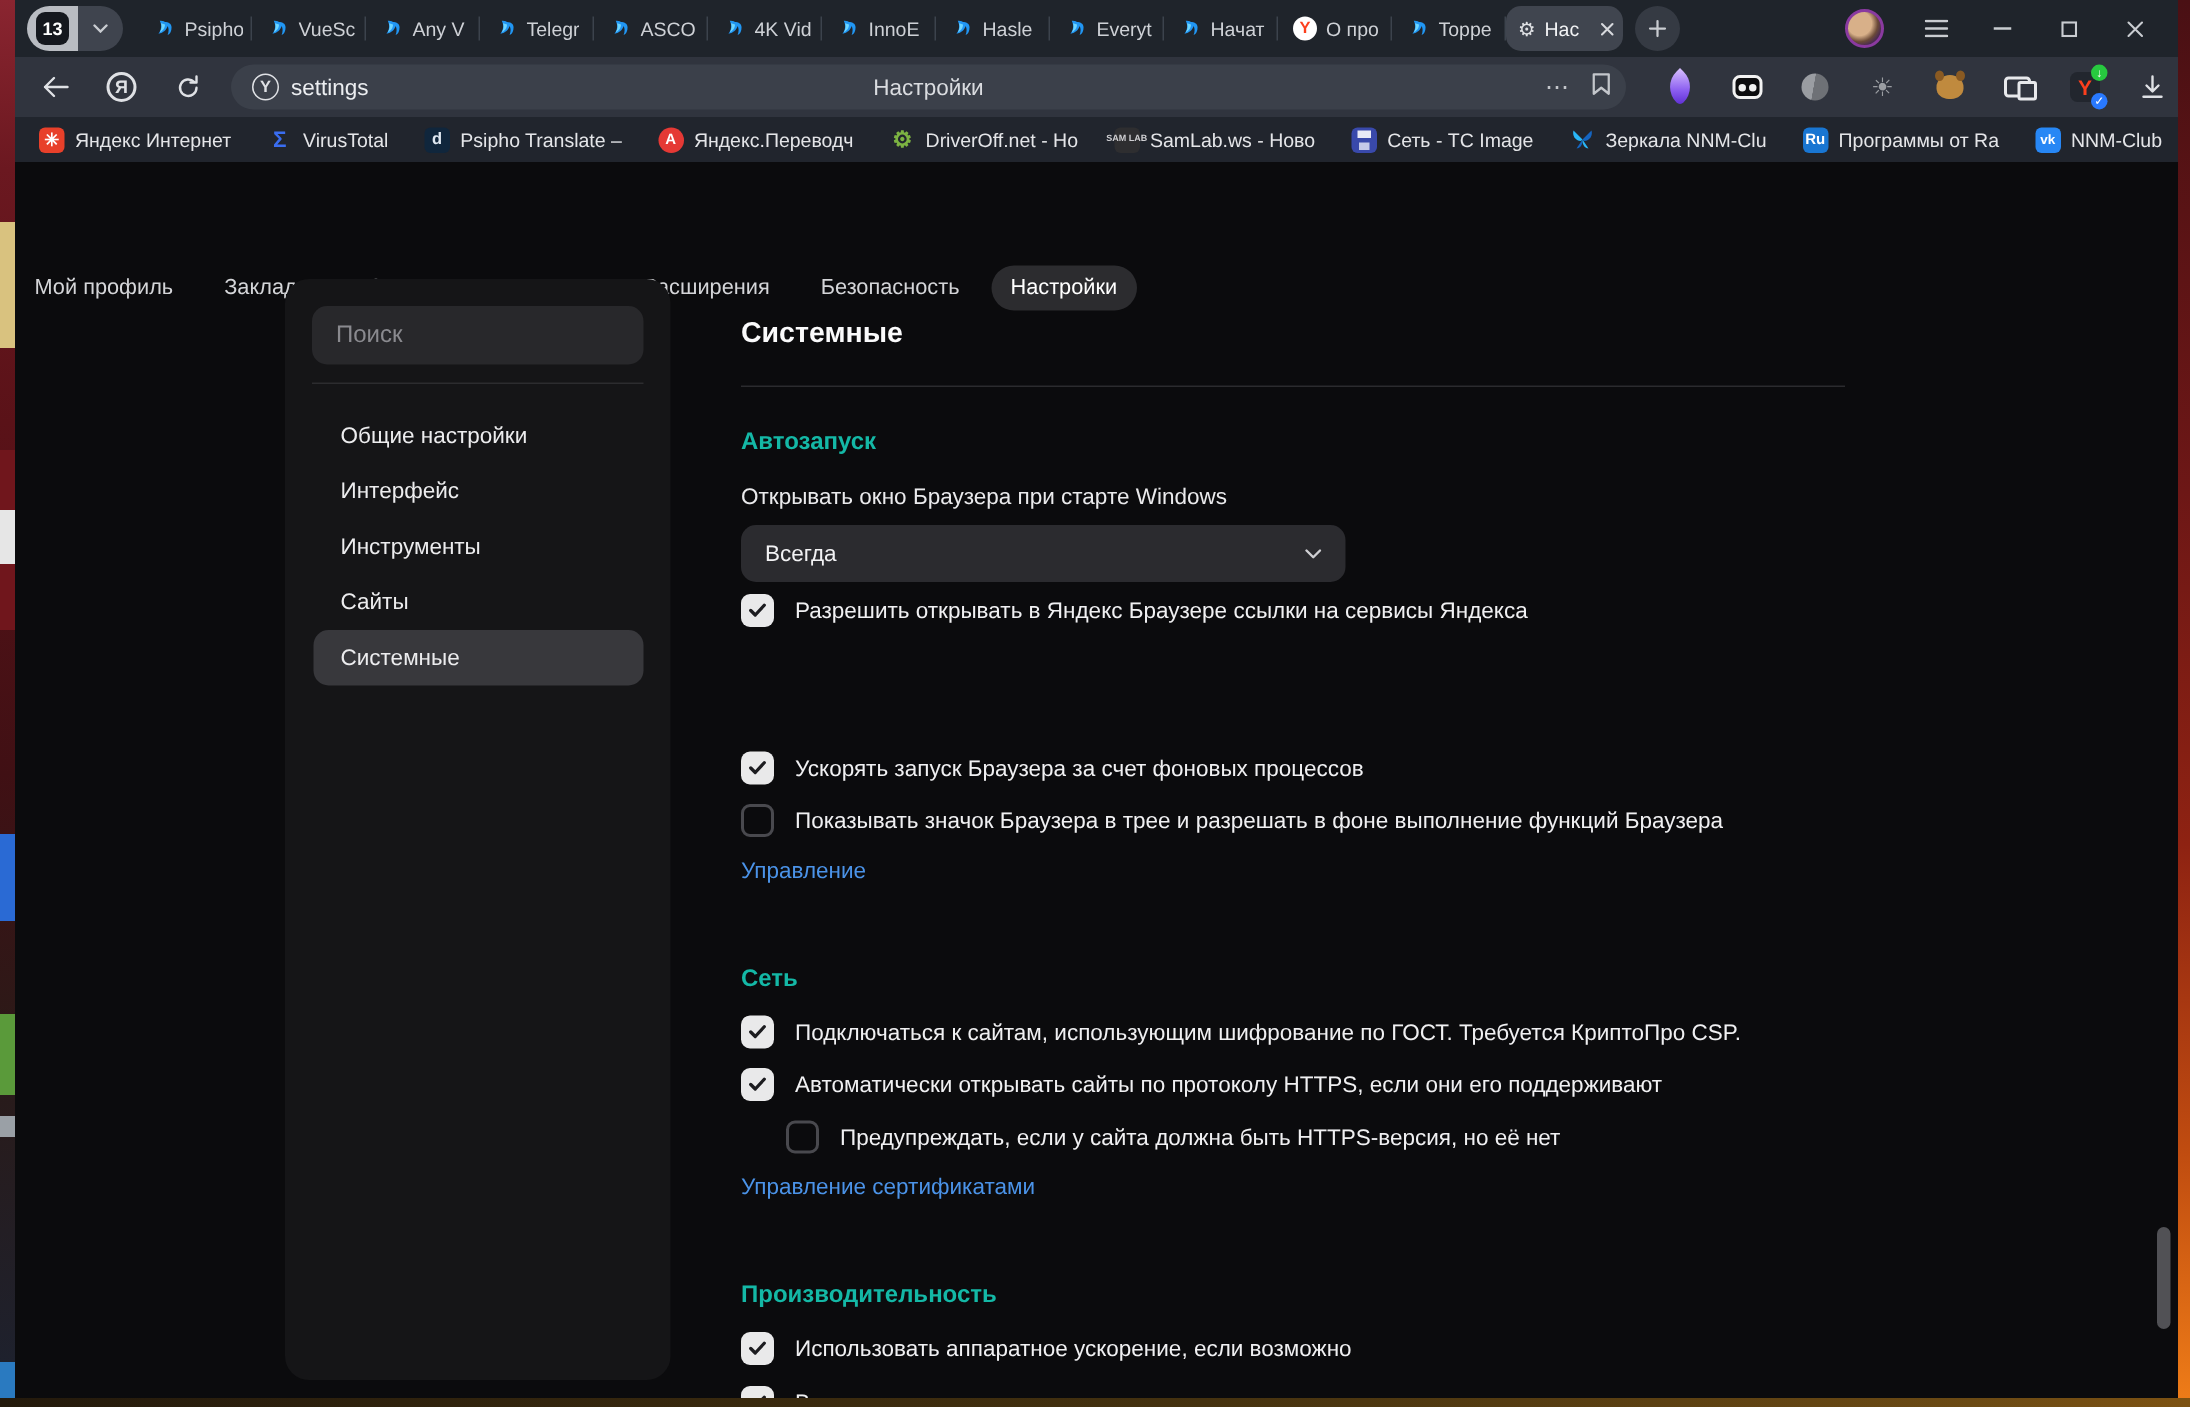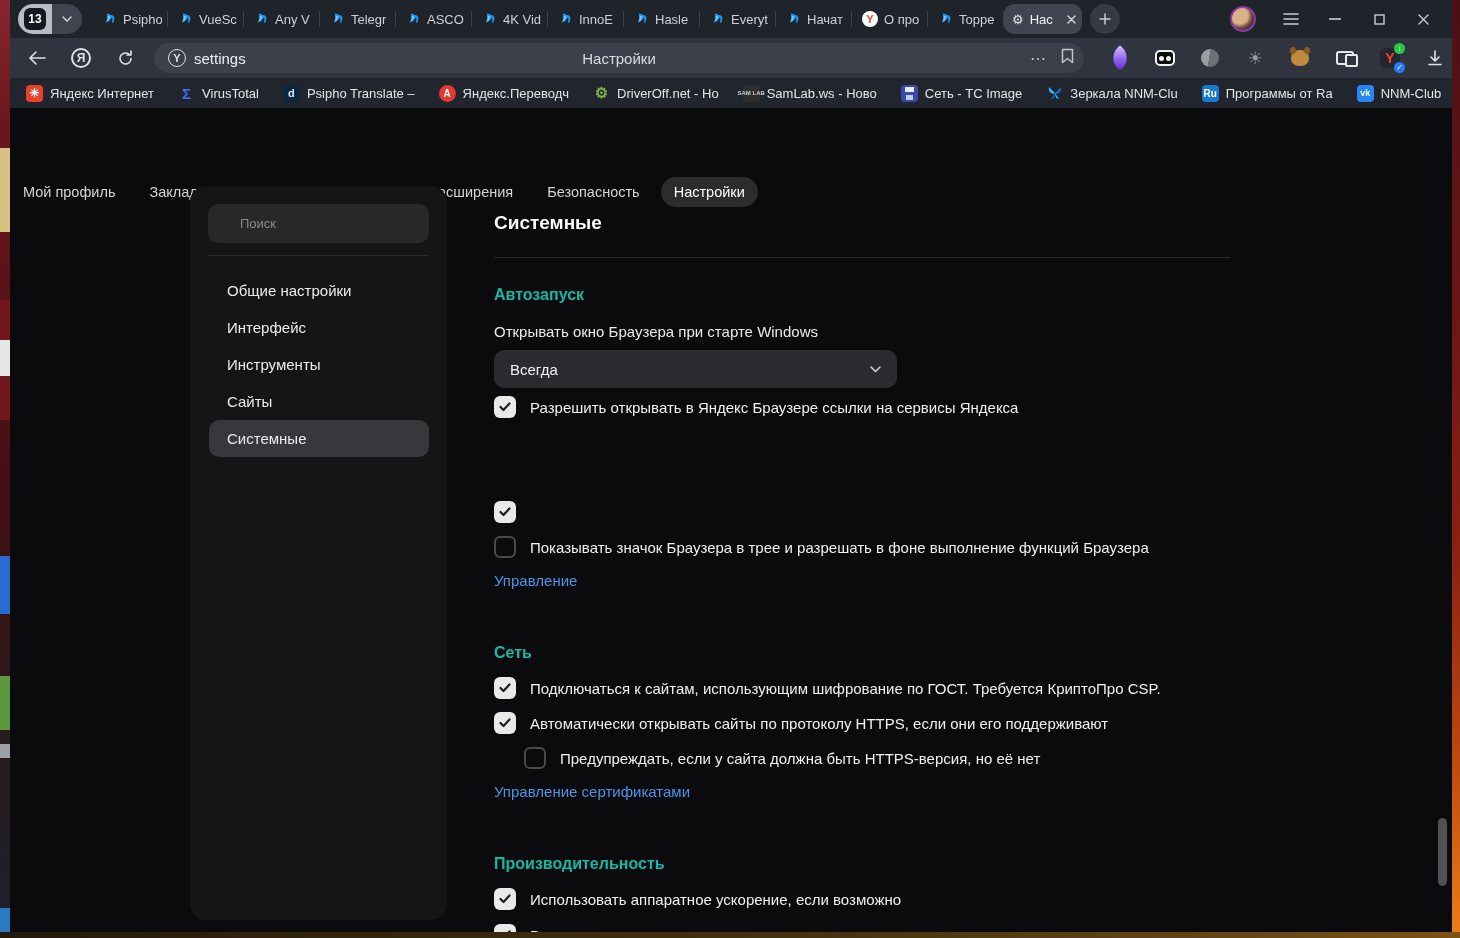--- a/index.html
+++ b/index.html
@@ -104,21 +104,21 @@
   .f-vk  { background:#2787f5; color:#fff; font-size:9px;}
 
   
   .page { position:relative; flex:1; background:#0b0b0d; overflow:hidden;}
   .setnav { position:absolute; top:33px; left:0; right:0; display:flex; gap:8px;margin-top:36px;}
   .setnav .sn-item { padding:7px 13px; color:#d4d5d8; font-size:14.5px; border-radius:17px; cursor:pointer; white-space:nowrap;}
   .setnav .sn-item.active { background:#2c2c2f; color:#ffffff;}
 
   .sidecard { position:absolute; left:180px; top:78px; width:257px; height:734px; background:#151517; border-radius:16px;}
   .search { position:absolute; left:18px; top:18px; width:221px; height:39px; background:#28282b;
-    border:none; border-radius:10px; color:#e8e8ea; font-size:13px; padding:0 32px; outline:none;
+    border:none; border-radius:10px; color:#e8e8ea; font-size:16px; padding:0 16px; outline:none;
     font-family:"Liberation Sans", sans-serif;}
   .search::placeholder { color:#8a8a8f;}
   .side-div { position:absolute; left:18px; top:69px; width:221px; height:1px; background:#2c2c2f;}
   .side-list { position:absolute; left:0; top:86px; width:257px; list-style:none;}
   .side-list li { height:37px; display:flex; align-items:center; padding-left:37px; color:#ececee;
     font-size:15px; cursor:pointer;}
   .side-list li.active { margin:0 18px 0 19px; padding-left:18px; background:#38383c; border-radius:10px;}
 
   .content { position:absolute; left:484px; top:96px; width:736px; height:730px; overflow:hidden;}
   .cblock { position:absolute; left:0; width:736px;}
@@ -480,20 +480,21 @@
           </span>
           <span class="lbl">Разрешить открывать в Яндекс Браузере ссылки на сервисы Яндекса</span>
         </div>
 
         <div class="cblock row" style="top:296px">
           <span class="cb on">
             <svg width="12" height="10" viewBox="0 0 12 10">
                 <path d="M1.5 5l3 3 6-6.5" stroke="#1c1c20" stroke-width="2.2" fill="none" stroke-linecap="round" stroke-linejoin="round"></path>
               </svg>
           </span>
+          <span class="lbl">Ускорять запуск Браузера за счет фоновых процессов</span>
         </div>
         <div class="cblock row" style="top:331px">
           <span class="cb off"></span>
           <span class="lbl">Показывать значок Браузера в трее и разрешать в фоне выполнение функций Браузера</span>
         </div>
         <div class="cblock" style="top:368px">
           <span class="link">Управление</span>
         </div>
 
         <div class="cblock sec-h" style="top:440px">Сеть</div>

